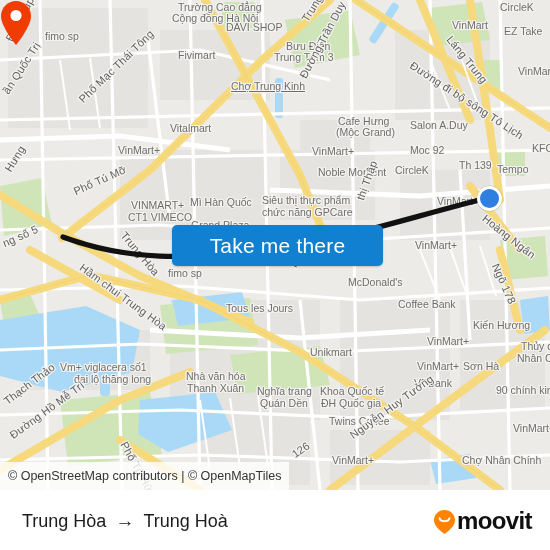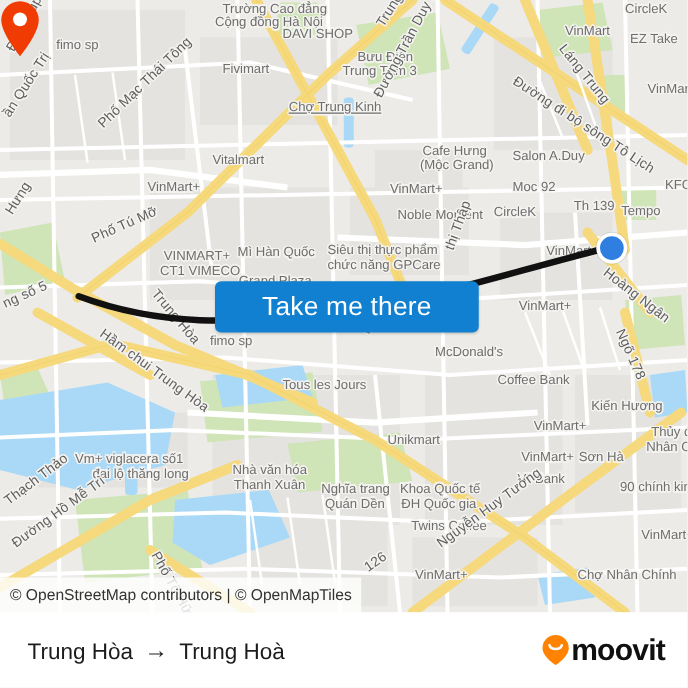--- a/index.html
+++ b/index.html
@@ -78,21 +78,21 @@
     border-top:1px solid #ffffff;
   }
   #trip{
     display:flex;align-items:center;gap:9px;
     margin-left:22px;
     font-size:18px;color:#1c1c1c;
   }
   #trip .arrow{font-size:19px;color:#1c1c1c;}
   #brand{
     margin-left:auto;margin-right:18px;
-    display:flex;align-items:flex-start;gap:1px;
+    display:flex;align-items:flex-end;gap:1px;
   }
   #brand .word{
     font-size:24px;font-weight:bold;color:#101010;letter-spacing:-.6px;
   }
 </style>
 </head>
 <body>
 
 <div id="app">
 

